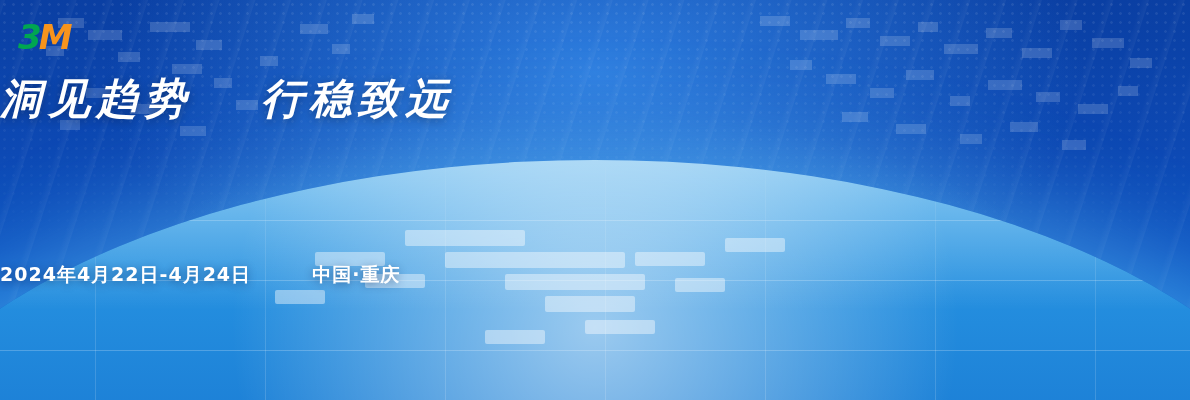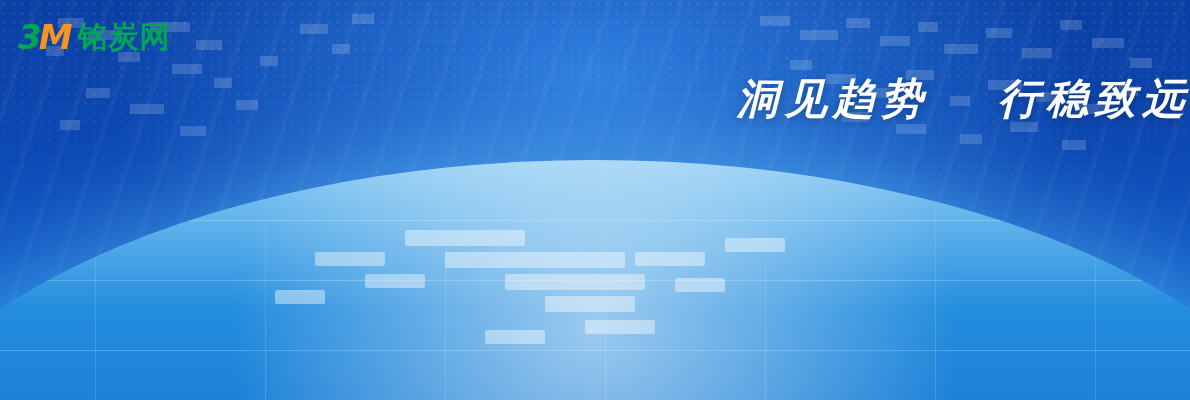--- a/index.html
+++ b/index.html
@@ -142,21 +142,21 @@
     color: #00a651;
     letter-spacing: 1px;
     line-height: 1;
     font-family: "DejaVu Sans", "Liberation Sans", sans-serif;
   }
 
   
   .center {
     position: absolute;
     left: 0; right: 0;
-    text-align: right;
+    text-align: left;
   }
   .slogan {
     top: 78px;
     color: #ffffff;
     font-size: 42px;
     line-height: 1;
     font-family: "DejaVu Sans", "Liberation Sans", sans-serif;
     font-style: italic;
     font-weight: 700;
     letter-spacing: 6px;
@@ -267,24 +267,28 @@
     <div class="globe-land" style="left:880px; top:78px;  width:60px;  height:14px;"></div>
     <div class="globe-land" style="left:740px; top:160px; width:70px;  height:14px;"></div>
     <div class="globe-land" style="left:640px; top:170px; width:60px;  height:14px;"></div>
   </div>
 
   <div class="logo">
     <div class="logo-mark">
       <span class="logo-3">3</span>
       <span class="logo-m">M</span>
     </div>
-    <div class="logo-cn">铭炭网</div>
   </div>
 
   <div class="center slogan">
     <span>洞见趋势</span>
     <span class="gap"></span>
     <span>行稳致远</span>
   </div>
 
 
+  <div class="center subline">
+    <span>2024年4月22日-4月24日</span>
+    <span class="sep"></span>
+    <span>中国·重庆</span>
+  </div>
 
 </div>
 
 </body></html>

